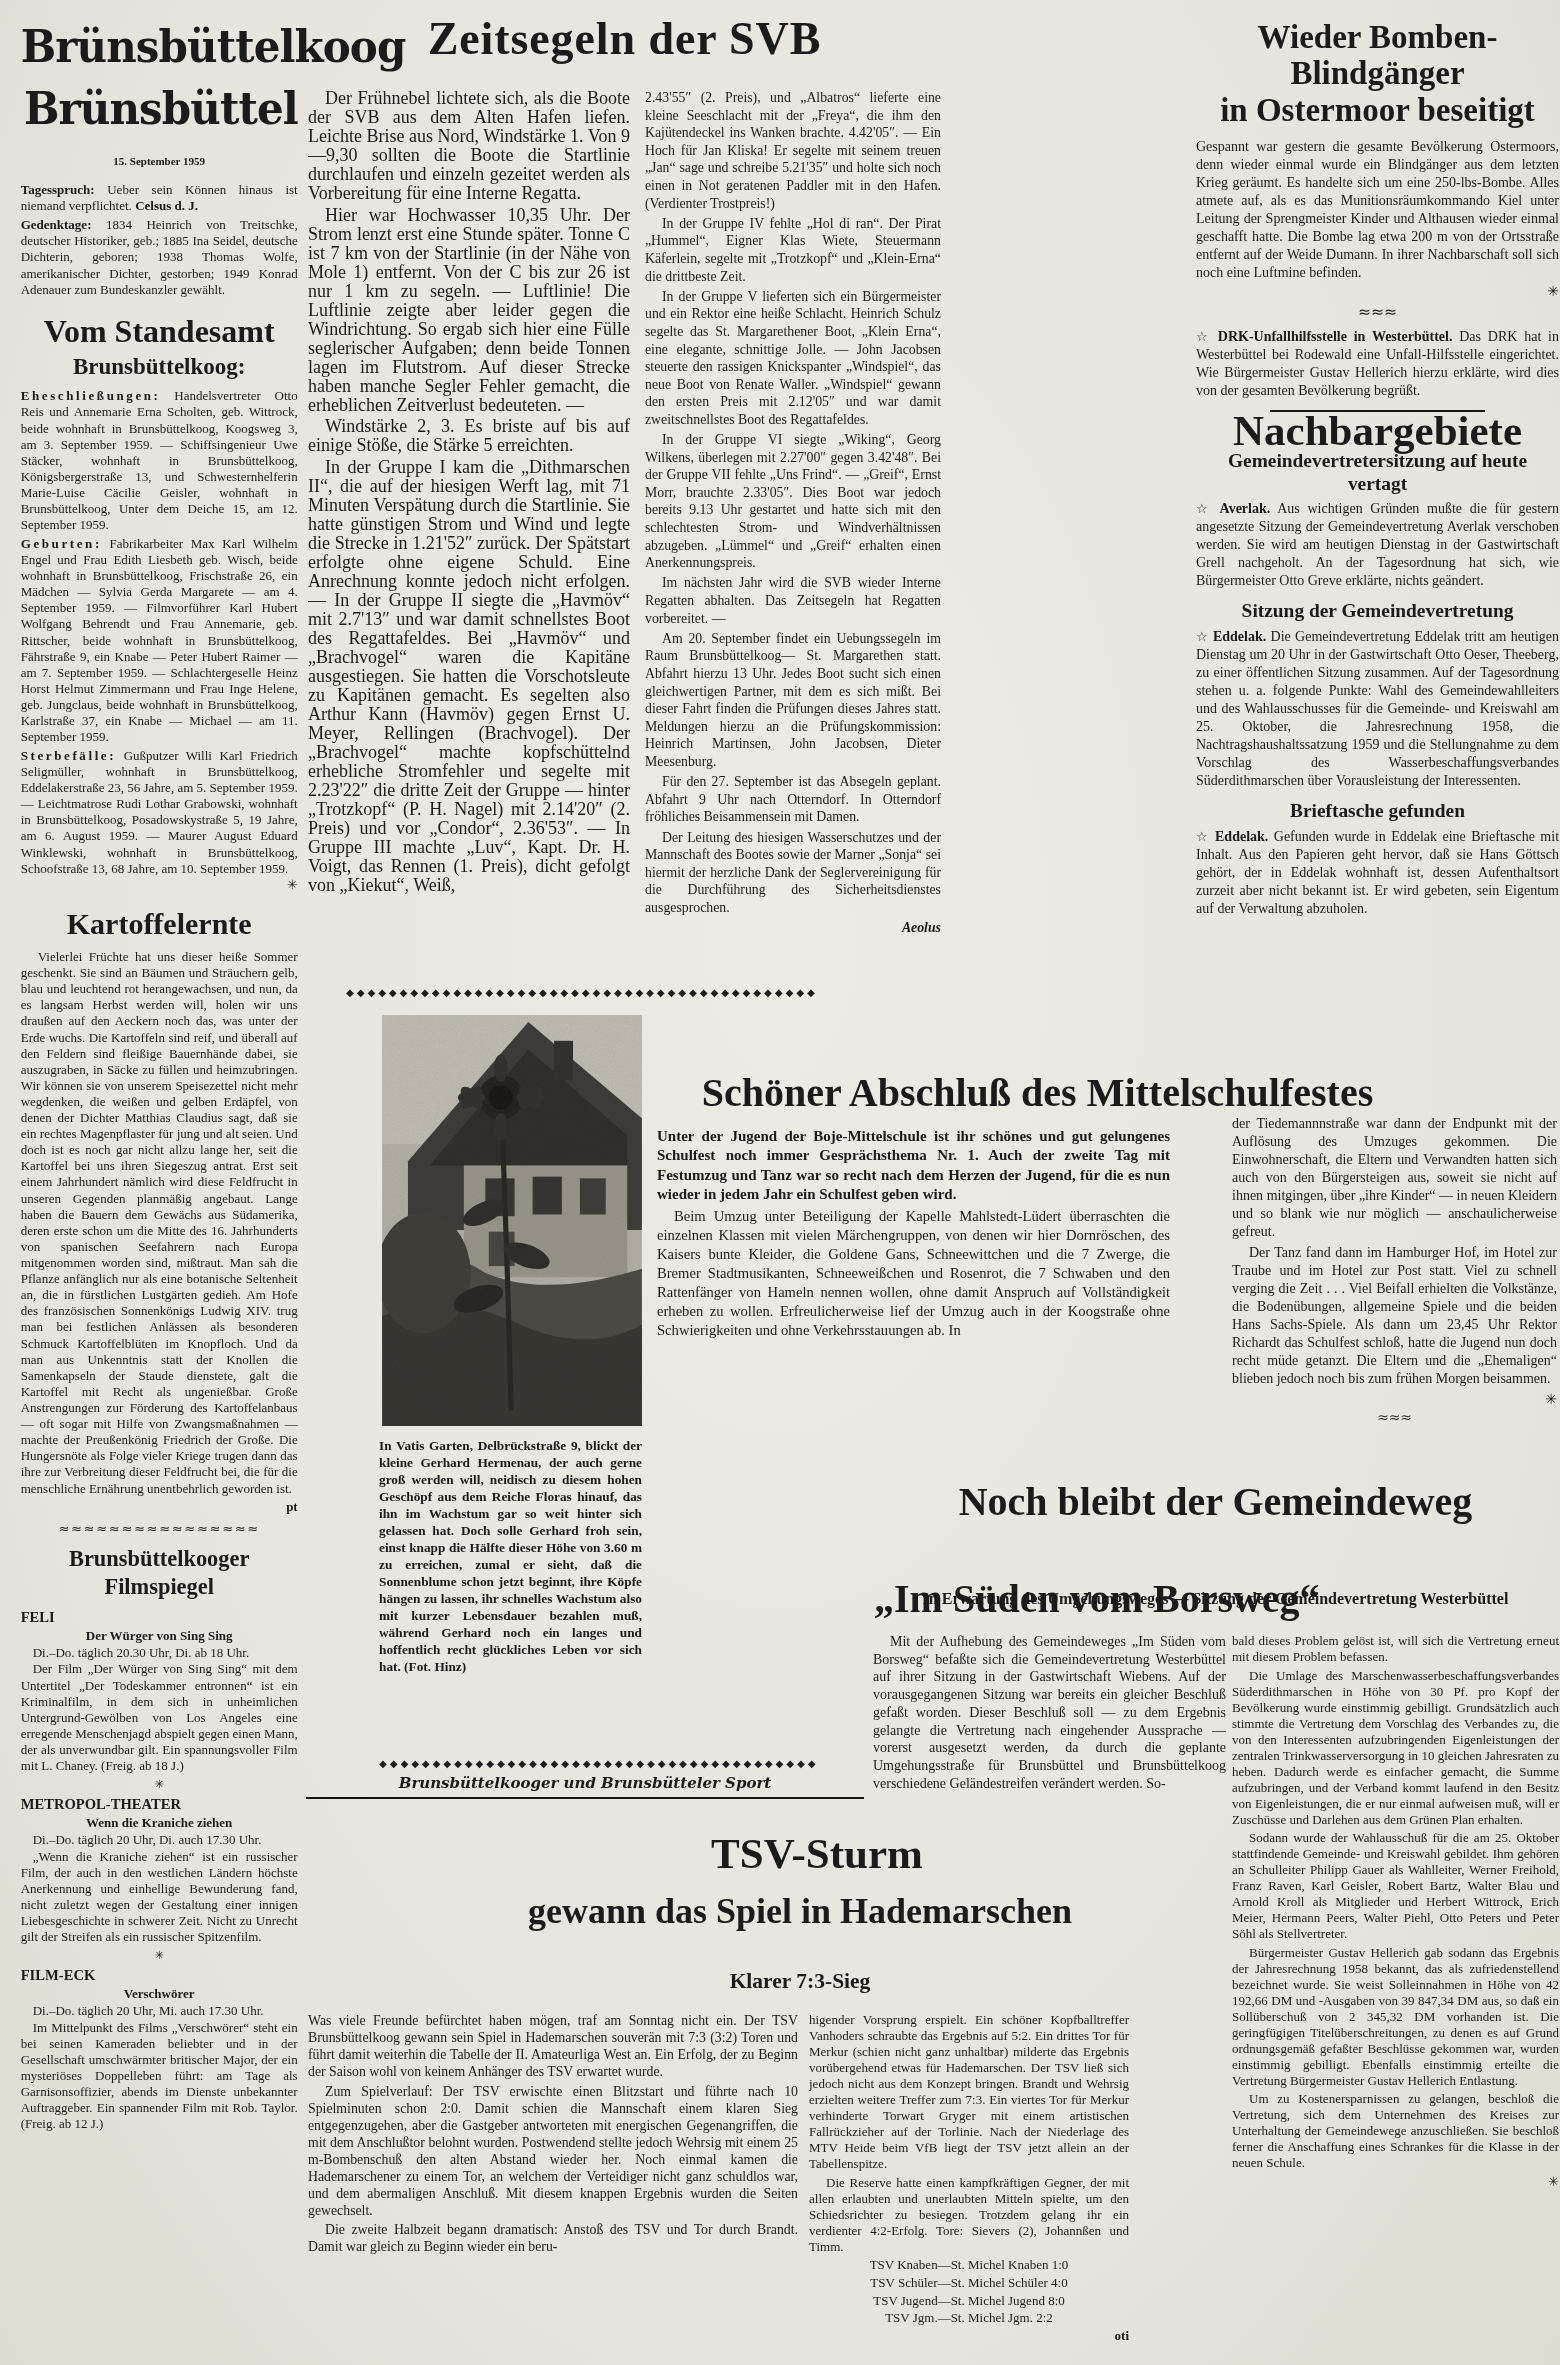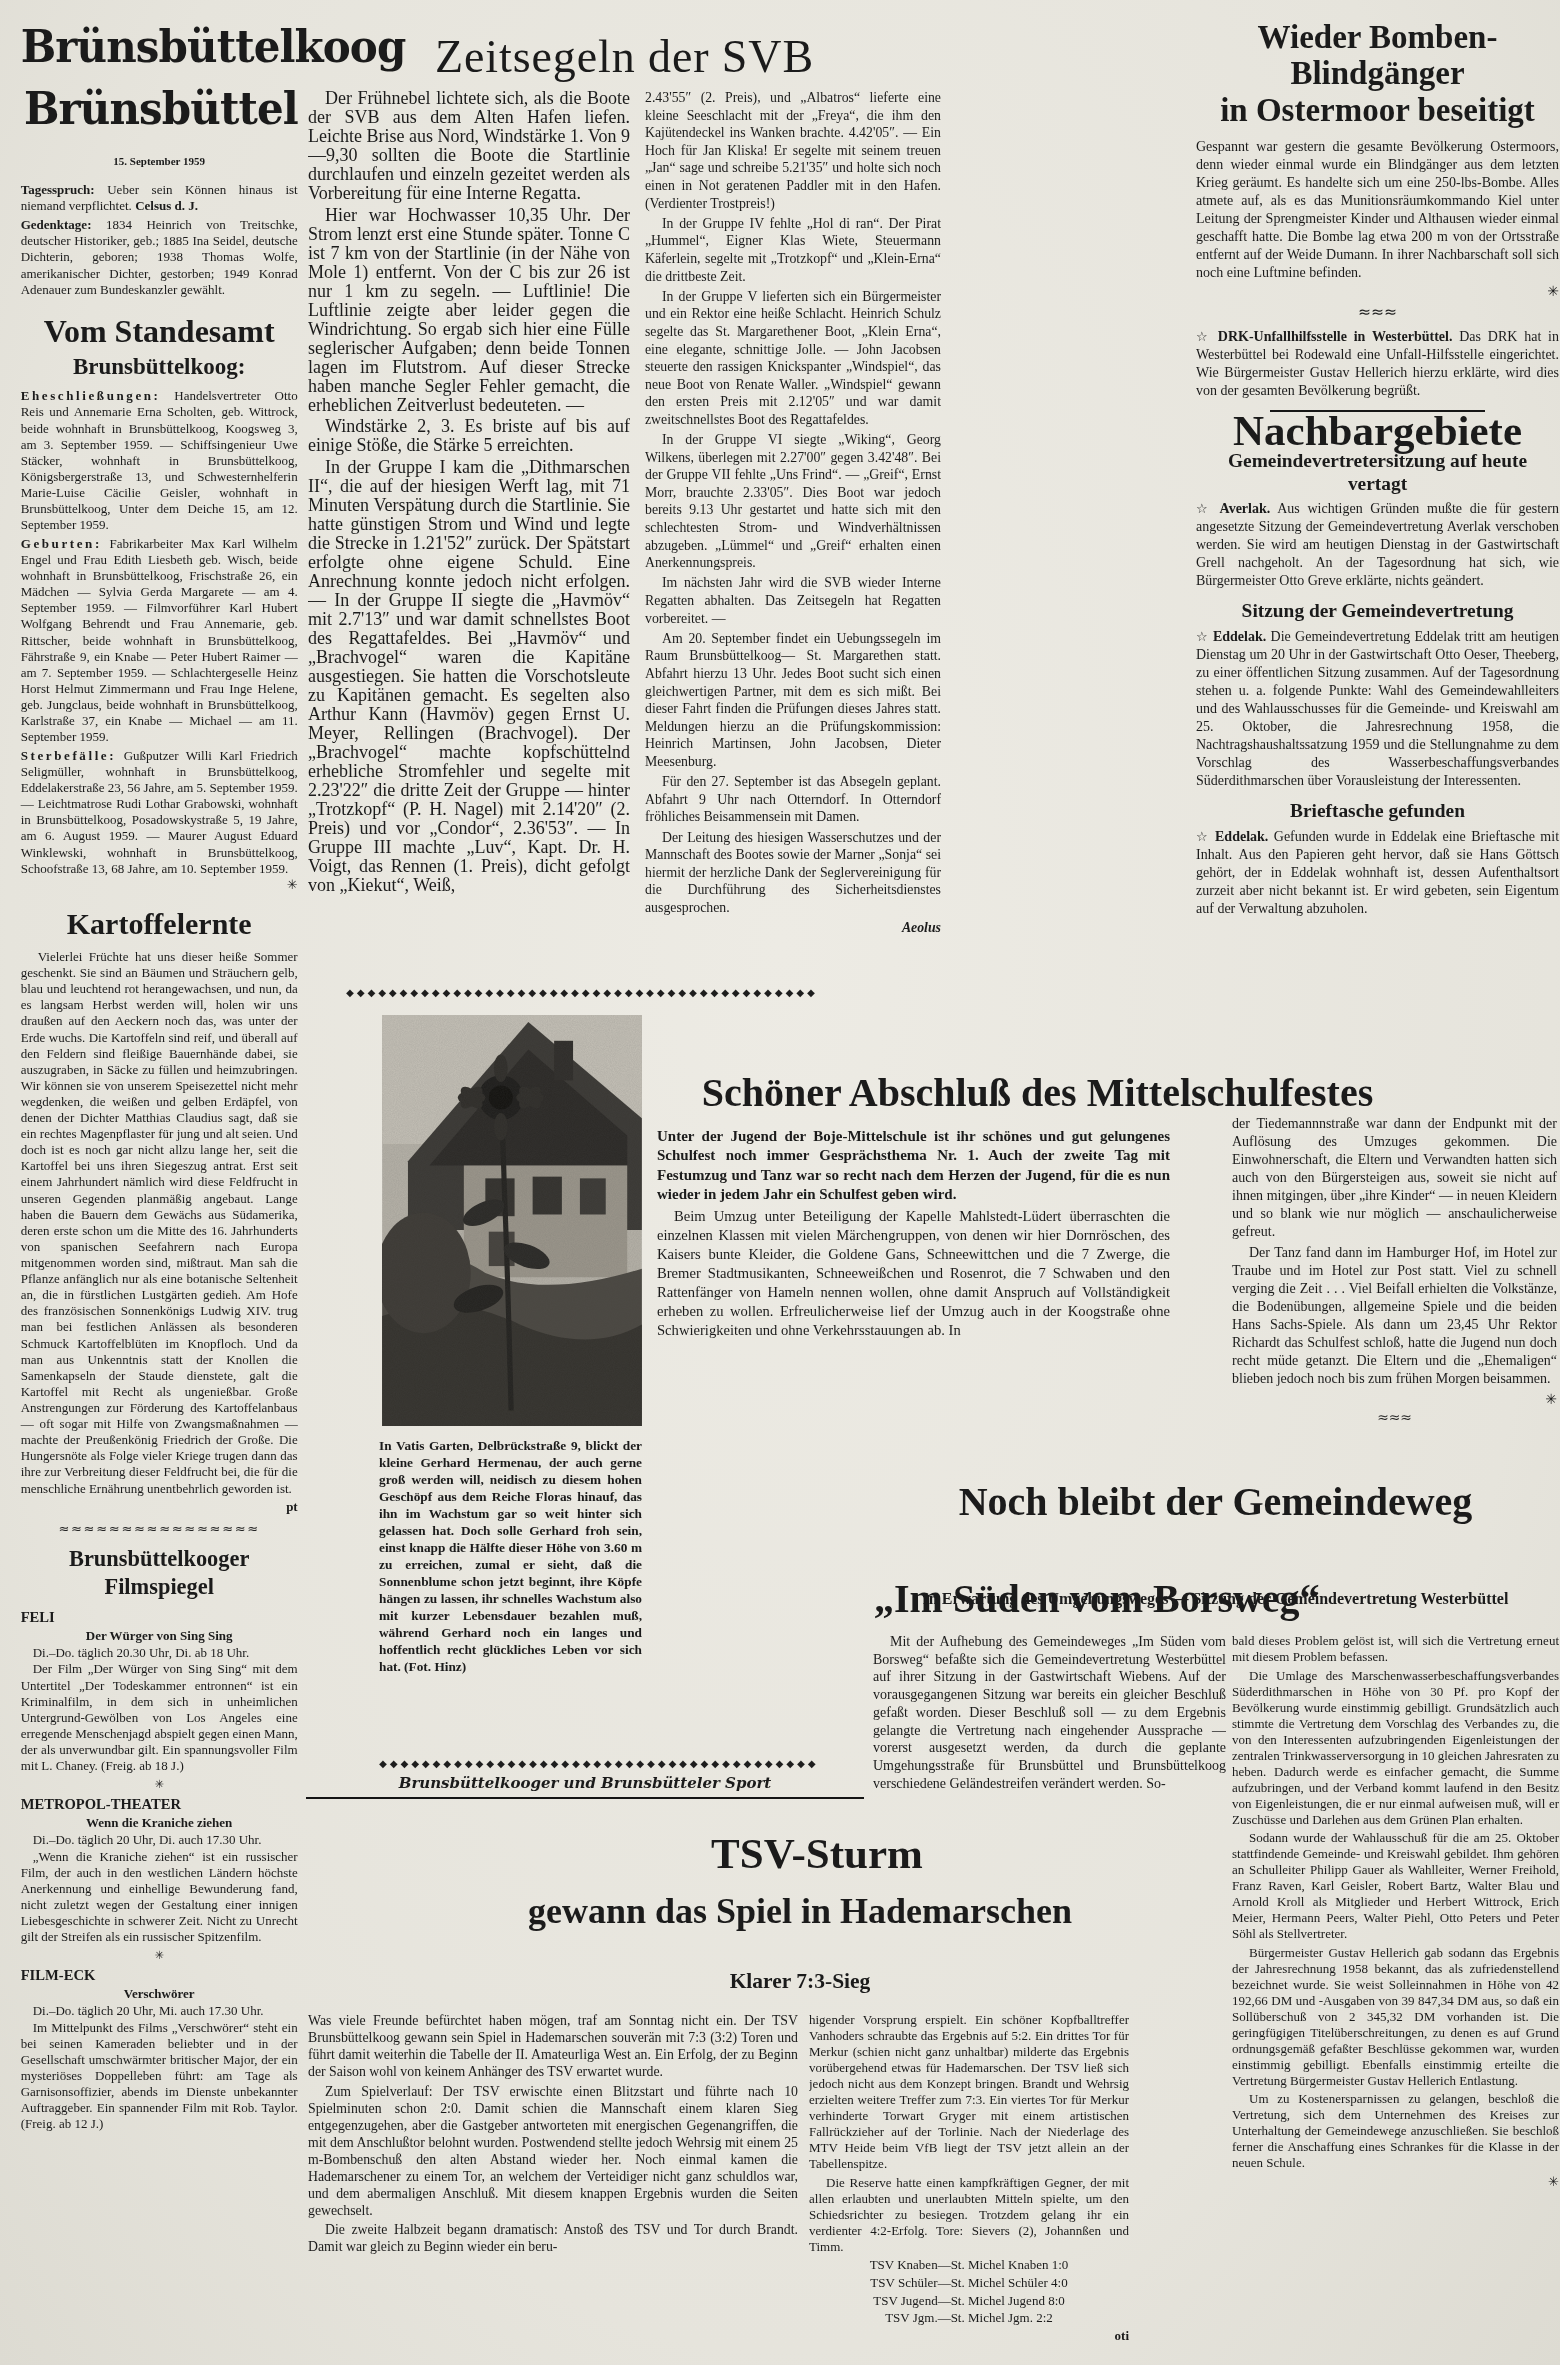--- a/index.html
+++ b/index.html
@@ -25,21 +25,21 @@
   .mast2{font-family:"DejaVu Serif",serif;font-weight:bold;font-size:42px;letter-spacing:-0.9px;transform:scaleY(1.08);}
   .mdate{text-align:center;font-weight:bold;font-size:11px;margin-top:13.8px;}
   .h-std{font-size:32px;font-weight:bold;text-align:center;margin:13.8px 0 1.7px;}
   .h-place{font-size:23px;font-weight:bold;text-align:center;margin:0 0 6.9px;}
   .h-kart{font-size:30px;font-weight:bold;text-align:center;margin:12px 0 6.9px;}
   .h-film{font-size:22.4px;font-weight:bold;text-align:center;margin:8.6px 0 6.9px;}
   .cin-name{font-weight:bold;font-size:14.6px;margin-top:2px;}
   .cin-film{font-weight:bold;text-align:center;margin:1.7px 0;}
   .cin-sep{text-align:center;font-family:"DejaVu Sans",sans-serif;font-size:11.2px;margin:3.4px 0;}
   
-  .zs-title{left:306px;top:30px;width:637px;font-size:46px;font-weight:normal;text-align:center;letter-spacing:0.9px;}
+  .zs-title{left:306px;top:12px;width:637px;font-size:46px;font-weight:bold;text-align:center;letter-spacing:0.9px;}
   .zs-c1{left:308px;top:89px;width:322px;height:898px;overflow:hidden;font-size:18px;line-height:19px;}
   .zs-c2{left:645px;top:89px;width:296px;height:981px;overflow:hidden;font-size:13.8px;line-height:17.6px;}
   .div1{left:346px;top:986px;width:595px;}
   .photo{left:382px;top:1015px;width:260px;height:411px;}
   .caption{left:379px;top:1437px;width:263px;font-weight:bold;font-size:13.3px;line-height:17px;}
   .div2{left:379px;top:1757px;width:563px;}
   
   .rcol{left:1196px;top:19px;width:363px;font-size:14px;line-height:18px;}
   .bomb-t{font-size:33px;font-weight:bold;text-align:center;line-height:1.1;}
   .rule{width:215px;height:1.7px;background:#161616;margin:10.3px auto;}

